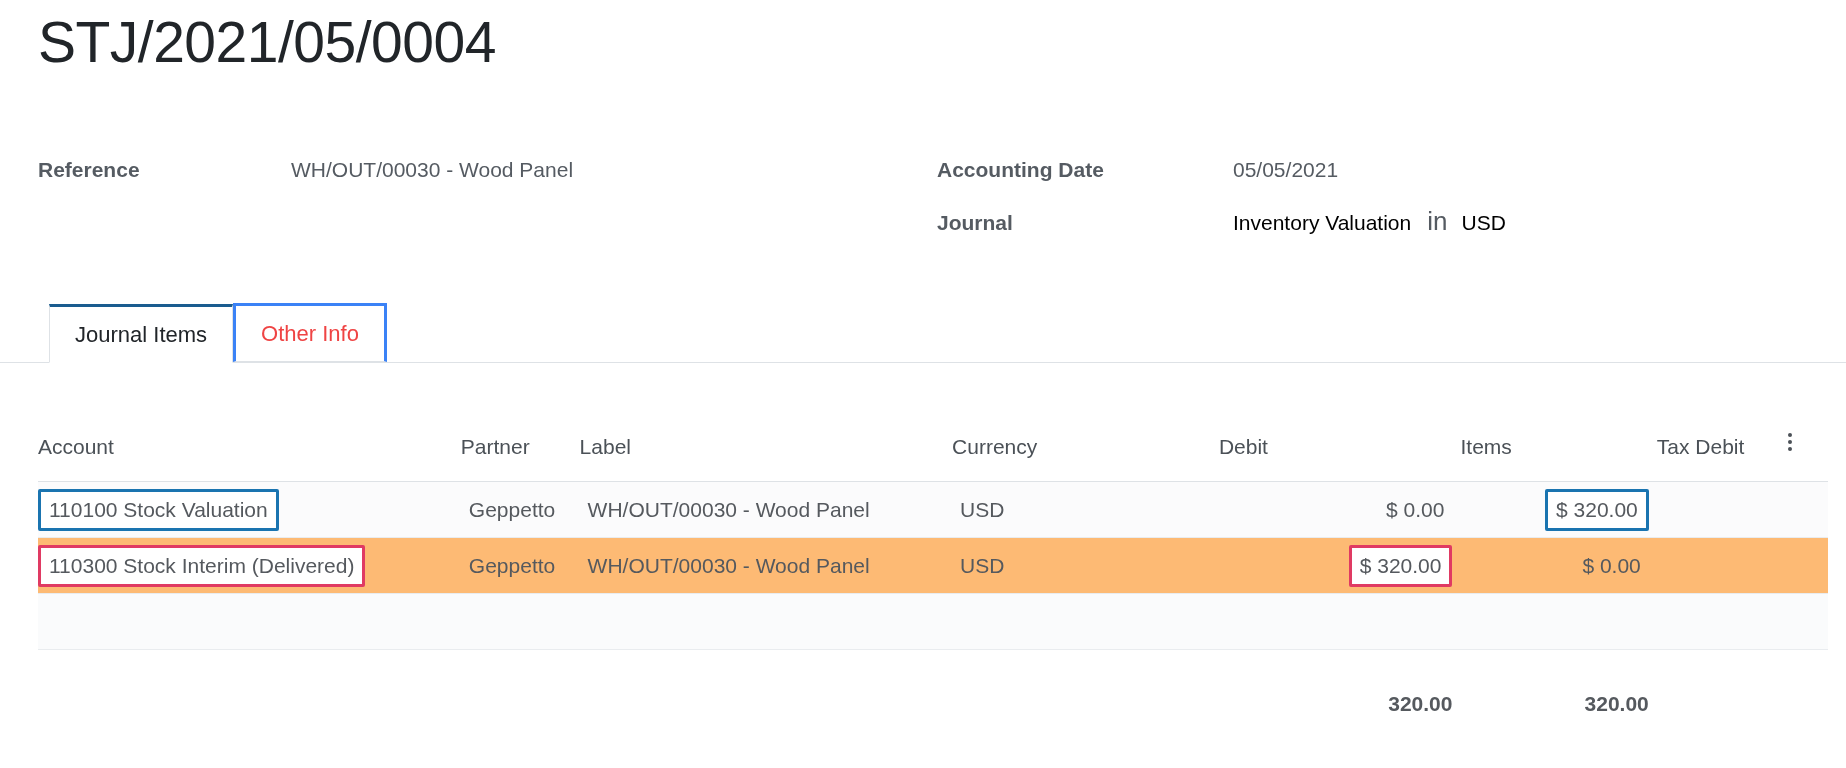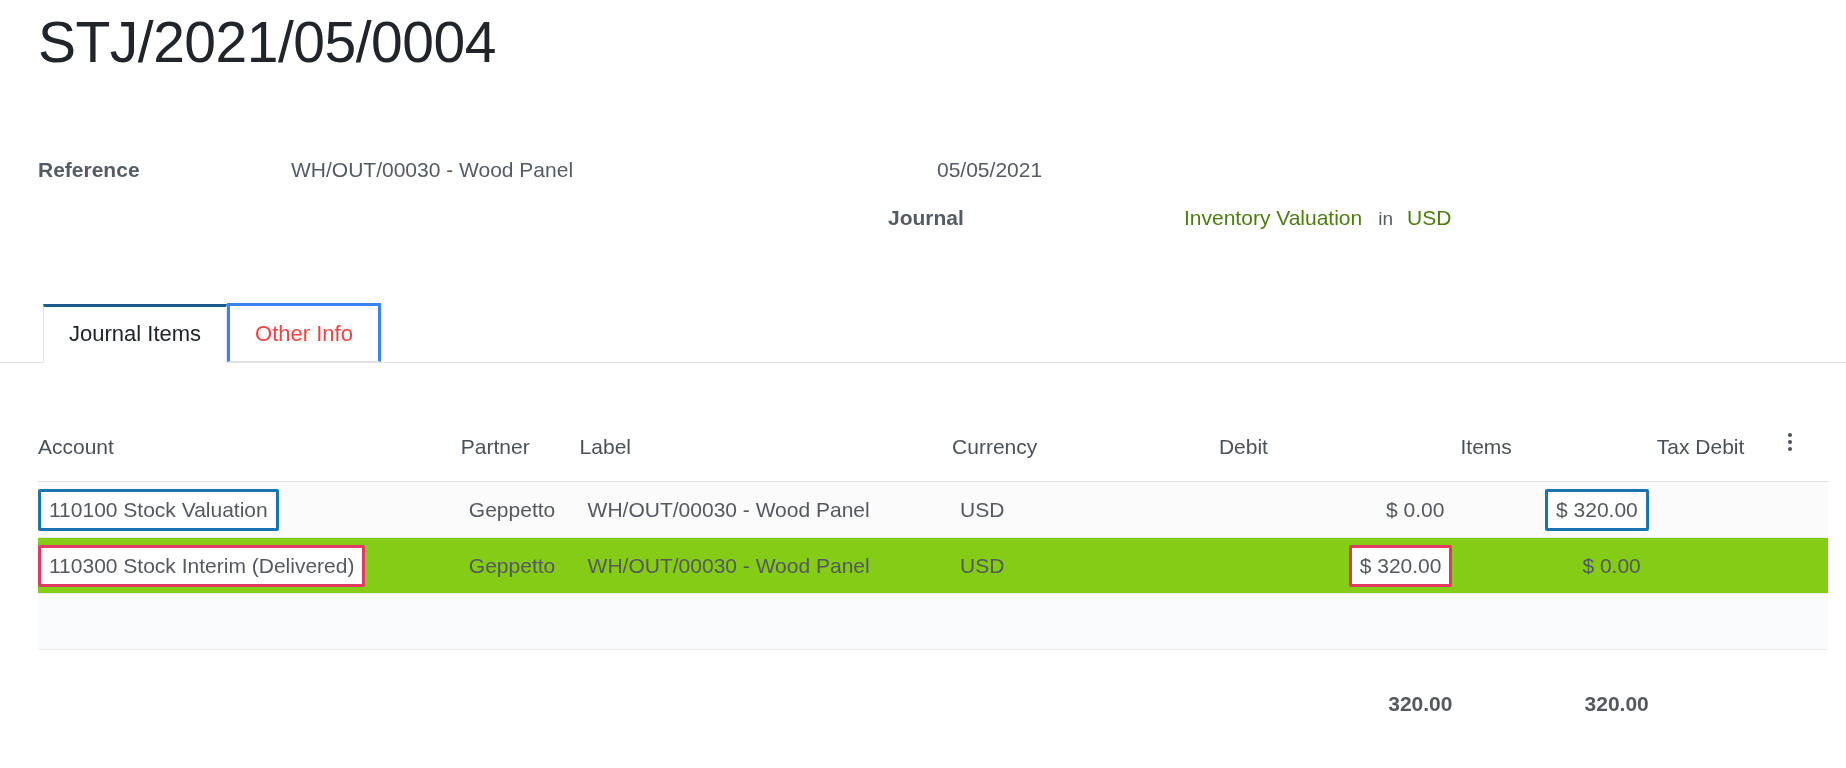--- a/index.html
+++ b/index.html
@@ -54,55 +54,55 @@
     font-size: 21px;
     font-weight: bold;
     color: #555b62;
   }
   .field-value {
     font-size: 21px;
     color: #555b62;
   }
   .field-link {
     font-size: 21px;
-    color: #4d7c0f;
+    color: #000000;
     text-decoration: none;
     cursor: pointer;
   }
 
   #fld-reference { left: 38px; top: 10px; }
   #fld-reference .field-label { width: 253px; display: inline-block; }
 
   #fld-accdate { left: 937px; top: 10px; }
   #fld-accdate .field-label { width: 296px; display: inline-block; }
 
-  #fld-journal { left: 888px; top: 58px; justify-content: space-between; }
+  #fld-journal { left: 937px; top: 58px; justify-content: space-between; }
   #fld-journal .field-label { width: 296px; display: inline-block; }
   #fld-journal .in-word {
-    font-size: 19px;
+    font-size: 26px;
     color: #555b62;
     margin: 0 14px 0 16px;
   }
 
   
   .tabs {
     position: absolute;
     left: 0;
     top: 303px;
     width: 1846px;
     height: 60px;
     border-bottom: 1px solid #dee2e6;
     box-sizing: border-box;
   }
   .tab-strip {
     position: absolute;
-    left: 43px;
+    left: 49px;
     top: 0;
     display: flex;
-    align-items: center;
+    align-items: flex-end;
     height: 59px;
   }
   .tab {
     display: flex;
     align-items: center;
     justify-content: center;
     padding: 0 25px;
     font-size: 22px;
     height: 59px;
     box-sizing: border-box;
@@ -162,21 +162,21 @@
   .col-currency { width: 265px; }
   .col-debit    { width: 240px; }
   .col-credit   { width: 195px; }
   .col-taxgrids { width: 130px; }
   .col-kebab    { width: 40px; }
 
   .num { text-align: right; padding-right: 8px !important; }
   th.num { padding-right: 8px; }
 
   .row-odd  { background: #fbfbfc; padding-left: 28px; }
-  .row-even { background: #84cc16; }
+  .row-even { background: #fdba74; }
 
   .empty-row td {
     background: #fafbfc;
     height: 60px;
     border-bottom: 1px solid #f1f3f5;
   }
 
   .cell-inner {
     display: inline-block;
     padding: 6px 8px;
@@ -242,20 +242,21 @@
   <div class="record-title">STJ/2021/05/0004</div>
 
   <div class="fields">
 
     <div class="field-row" id="fld-reference">
       <span class="field-label">Reference</span>
       <span class="field-value">WH/OUT/00030 - Wood Panel</span>
     </div>
 
     <div class="field-row" id="fld-accdate">
+      <span class="field-label">Accounting Date</span>
       <span class="field-value">05/05/2021</span>
     </div>
 
     <div class="field-row" id="fld-journal">
       <span class="field-label">Journal</span>
       <a class="field-link">Inventory Valuation</a>
       <span class="in-word">in</span>
       <a class="field-link">USD</a>
     </div>
   </div>

